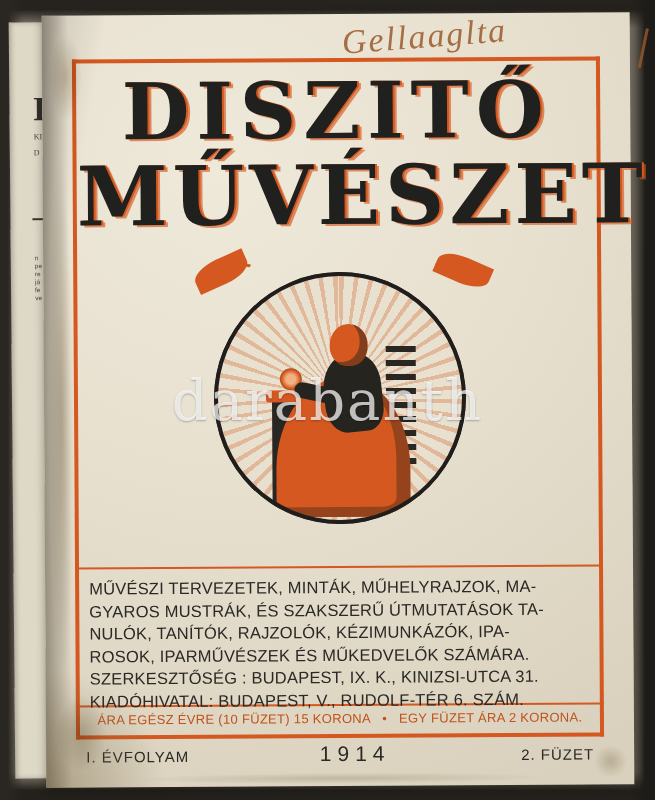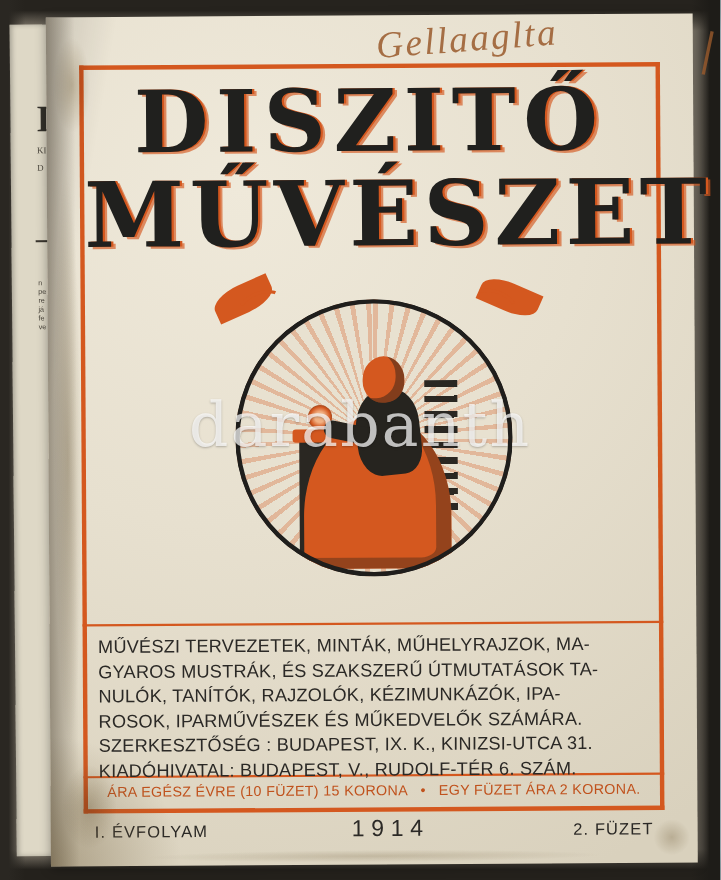--- a/index.html
+++ b/index.html
@@ -11,21 +11,21 @@
     width: 655px;
     height: 800px;
     overflow: hidden;
     font-family: "Liberation Sans", sans-serif;
   }
 
   #photo {
     position: relative;
     width: 655px;
     height: 800px;
-    background: #0369a1;
+    background: #8b5cf6;
     overflow: hidden;
   }
 
   
   .backdrop {
     position: absolute;
     inset: 0;
     background:
       linear-gradient(90deg, #2a2722 0 1.2%, rgba(42,39,34,0) 3.5%),
       linear-gradient(270deg, #1e1c18 0 1.5%, rgba(30,28,24,0) 4%),
@@ -353,21 +353,21 @@
   .footer .year {
     font-size: 21px;
     letter-spacing: 6px;
     font-weight: normal;
   }
 
   
   .watermark {
     position: absolute;
     left: 0;
-    top: 354px;
+    top: 368px;
     width: 655px;
     text-align: center;
     font-family: "DejaVu Serif", serif;
     font-size: 56px;
     letter-spacing: 2px;
     color: rgba(255,255,255,.72);
     text-shadow: 0 1px 2px rgba(0,0,0,.25);
     pointer-events: none;
     z-index: 50;
   }

